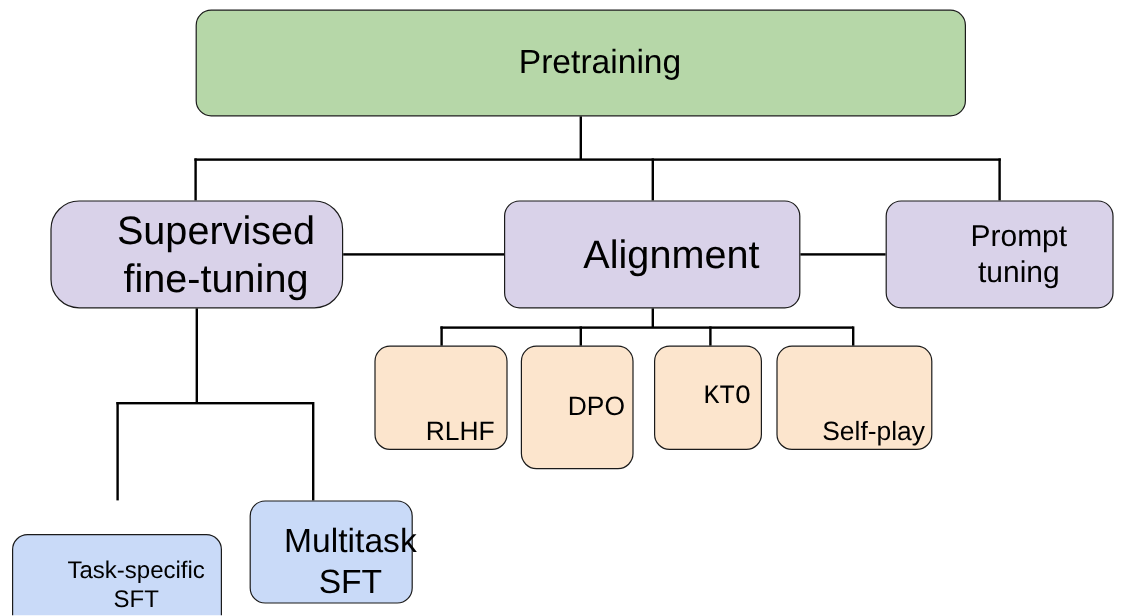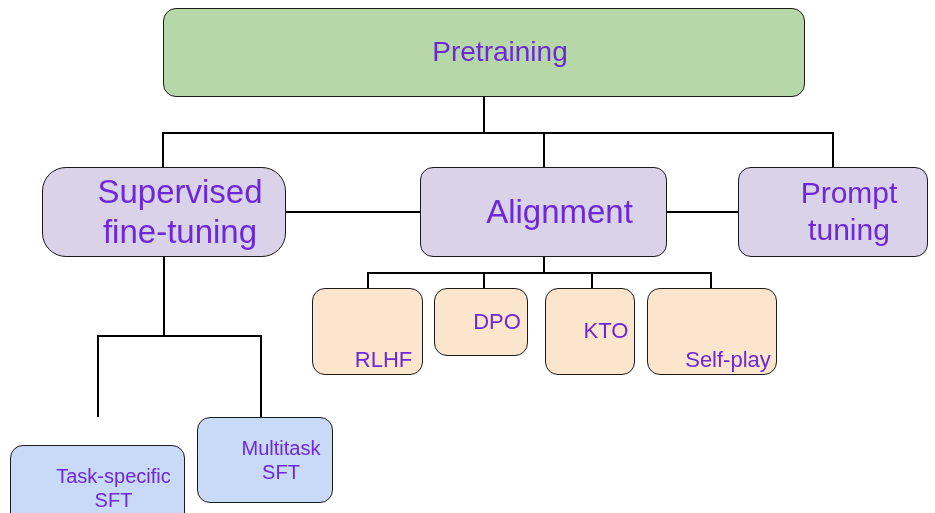--- a/index.html
+++ b/index.html
@@ -13,21 +13,21 @@
   }
   .node {
     position: absolute;
     box-sizing: border-box;
     border: 1.5px solid #1b1b1b;
     border-radius: 13px;
     display: flex;
     align-items: center;
     justify-content: center;
     text-align: center;
-    color: #6d28d9;
+    color: #000000;
     padding-left: 32px;
   }
   .node .label {
     white-space: pre-line;
     line-height: 1.22;
   }
   .fill-green  { background: #b6d7a8; }
   .fill-purple { background: #d9d2e9; }
   .fill-orange { background: #fce5cd; }
   .fill-blue   { background: #c9daf8; }
@@ -47,43 +47,43 @@
     <span class="label">Pretraining</span>
   </div>
 
   <div class="node fill-purple" style="left:42px; top:167px; width:244px; height:90px; font-size:33px;border-radius:24px;">
     <span class="label">Supervised
 fine-tuning</span>
   </div>
   <div class="node fill-purple" style="left:420px; top:167px; width:247px; height:90px; font-size:33px;">
     <span class="label">Alignment</span>
   </div>
-  <div class="node fill-purple" style="left:738px; top:167px; width:190px; height:90px; font-size:30px;">
+  <div class="node fill-purple" style="left:738px; top:167px; width:190px; height:90px; font-size:25px;">
     <span class="label">Prompt
 tuning</span>
   </div>
 
   <div class="node fill-orange" style="left:312px; top:288px; width:111px; height:87px; font-size:22px;align-items:flex-end;">
     <span class="label">RLHF</span>
   </div>
-  <div class="node fill-orange" style="left:434px; top:288px; width:94px; height:68px; font-size:22px;">
+  <div class="node fill-orange" style="left:434px; top:288px; width:94px; height:103px; font-size:22px;">
     <span class="label">DPO</span>
   </div>
-  <div class="node fill-orange" style="left:545px; top:288px; width:90px; height:87px; font-size:22px;">
+  <div class="node fill-orange" style="left:545px; top:288px; width:90px; height:87px; font-size:22px;font-family:Liberation Mono, monospace;">
     <span class="label">KTO</span>
   </div>
   <div class="node fill-orange" style="left:647px; top:288px; width:130px; height:87px; font-size:22px;align-items:flex-end;">
     <span class="label">Self-play</span>
   </div>
 
   <div class="node fill-blue" style="left:10px; top:417px; width:175px; height:86px; font-size:20px;margin-top:28px;">
     <span class="label">Task-specific
 SFT</span>
   </div>
-  <div class="node fill-blue" style="left:197px; top:417px; width:136px; height:86px; font-size:20px;">
+  <div class="node fill-blue" style="left:208px; top:417px; width:136px; height:86px; font-size:28px;align-items:flex-end;">
     <span class="label">Multitask
 SFT</span>
   </div>
 
   <div class="edge v" style="left:483px; top:97px; height:36px;"></div>
   <div class="edge h" style="left:162px; top:132px; width:672px;"></div>
   <div class="edge v" style="left:162px; top:132px; height:35px;"></div>
   <div class="edge v" style="left:543px; top:132px; height:35px;"></div>
   <div class="edge v" style="left:832px; top:132px; height:35px;"></div>
 

